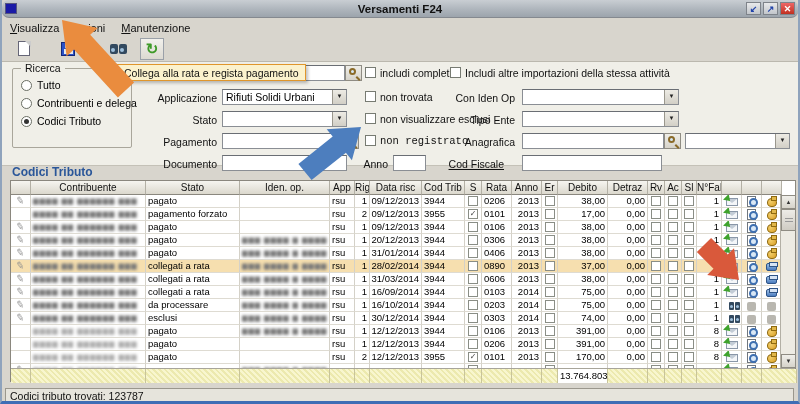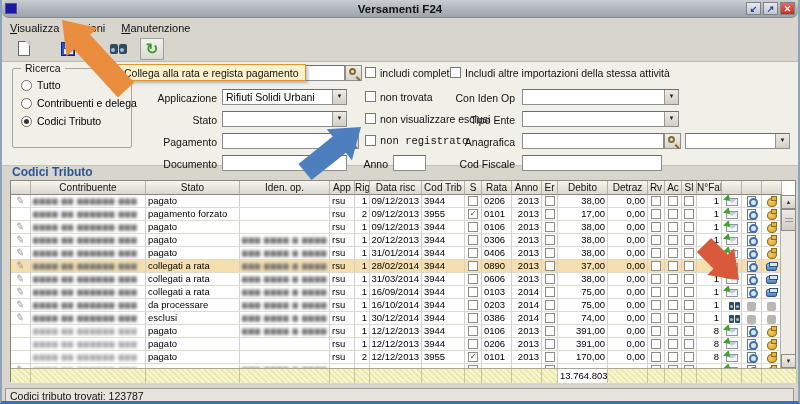--- a/index.html
+++ b/index.html
@@ -196,21 +196,21 @@
         <div class="mag"></div>
       </div>
     <div class="dd" style="left:683px;top:71px;width:105px;">
         <div class="dd-btn">▼</div>
       </div>
 
     <div class="fp-label" style="left:130px;top:96px;width:85px;">Documento</div>
     <div class="tfield" style="left:220px;top:93px;width:125px;"></div>
     <div class="fp-label" style="left:358px;top:96px;width:28px;">Anno</div>
     <div class="tfield" style="left:391px;top:93px;width:33px;"></div>
-    <div class="fp-label" style="left:445px;top:96px;width:68px;">Cod Fiscale</div>
+    <div class="fp-label" style="left:434px;top:96px;width:68px;text-decoration:underline;">Cod Fiscale</div>
     <div class="tfield" style="left:520px;top:93px;width:140px;"></div>
   </div>
 
   <div class="tooltip">Collega alla rata e regista pagamento</div>
 
   <div class="section-title">Codici Tributo</div>
 
   <div class="grid">
     <div class="thead" id="thead">
         <div class="th" style="width: 20px;"></div>
@@ -644,21 +644,21 @@
           <div class="td" style="width: 90px;">
             <span class="blur-dark">▆▆▆ ▆▆▆▆ ▆ ▆▆▆▆</span>
           </div>
           <div class="td" style="width: 25px;">rsu</div>
           <div class="td r" style="width: 15px;">1</div>
           <div class="td r" style="width: 52px;">30/12/2014</div>
           <div class="td" style="width: 43px;">3944</div>
           <div class="td c" style="width: 17px;">
             <span class="gcb"></span>
           </div>
-          <div class="td" style="width: 30px;">0386</div>
+          <div class="td" style="width: 30px;">0303</div>
           <div class="td r" style="width: 30px;">2014</div>
           <div class="td c" style="width: 16px;">
             <span class="gcb"></span>
           </div>
           <div class="td r" style="width: 50px;">74,00</div>
           <div class="td r" style="width: 40px;">0,00</div>
           <div class="td c" style="width: 17px;">
             <span class="gcb"></span>
           </div>
           <div class="td c" style="width: 17px;">

